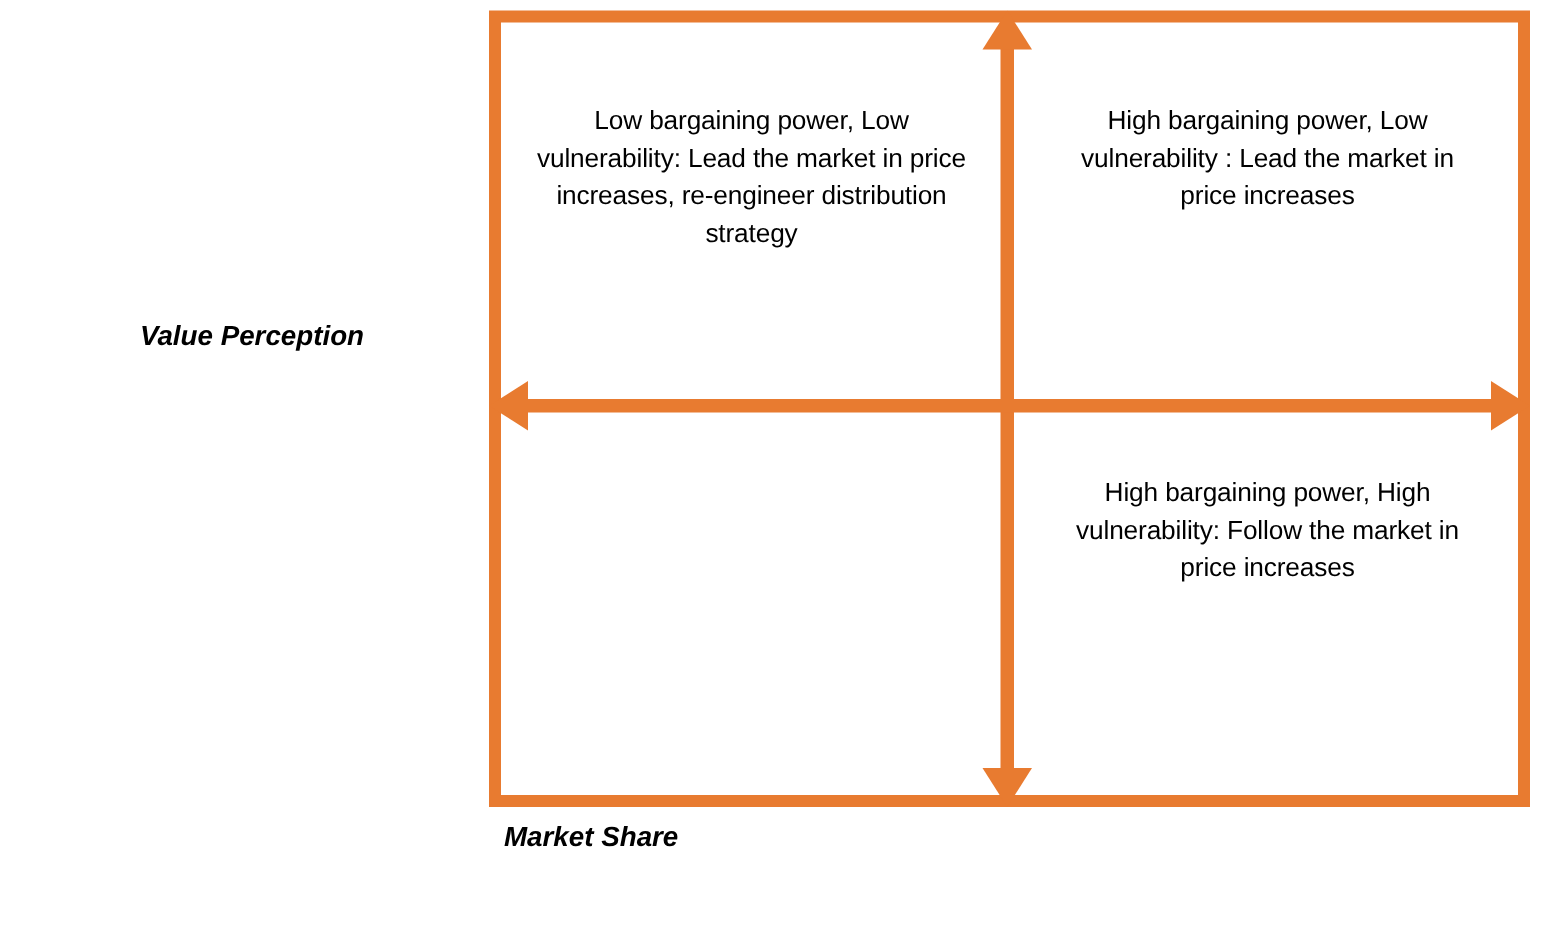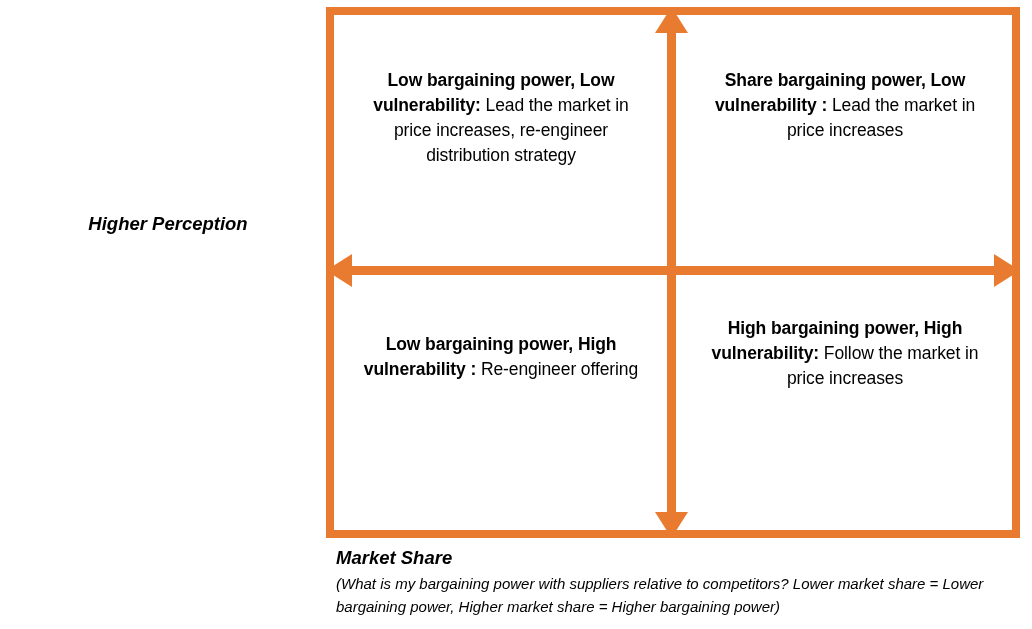--- a/index.html
+++ b/index.html
@@ -48,21 +48,21 @@
   .quadrant {
     position: absolute;
     box-sizing: border-box;
     text-align: center;
     font-size: 17.5px;
     line-height: 1.42;
     color: #000000;
     letter-spacing: -0.1px;
   }
   .quadrant .lead {
-    font-weight: bold;
+    font-weight: normal;
   }
 
   .q-top-left     { left: 356px; top: 68px;  width: 290px; }
   .q-top-right    { left: 700px; top: 68px;  width: 290px; }
   .q-bottom-left  { left: 356px; top: 332px; width: 290px; }
   .q-bottom-right { left: 700px; top: 316px; width: 290px; }
 
   
   .y-axis-label {
     position: absolute;
@@ -123,33 +123,29 @@
       <polygon points="0,263.5 26,247 26,280" fill="#E87B30"></polygon>
       <polygon points="694,263.5 668,247 668,280" fill="#E87B30"></polygon>
     </svg>
   </div>
 
   <div class="quadrant q-top-left">
     <span class="lead">Low bargaining power, Low vulnerability:</span><span> Lead the market in price increases, re-engineer distribution strategy</span>
   </div>
 
   <div class="quadrant q-top-right">
-    <span class="lead">Share bargaining power, Low vulnerability :</span><span> Lead the market in price increases</span>
+    <span class="lead">High bargaining power, Low vulnerability :</span><span> Lead the market in price increases</span>
   </div>
 
-  <div class="quadrant q-bottom-left">
-    <span class="lead">Low bargaining power, High vulnerability :</span><span> Re-engineer offering</span>
-  </div>
 
   <div class="quadrant q-bottom-right">
     <span class="lead">High bargaining power, High vulnerability:</span><span> Follow the market in price increases</span>
   </div>
 
   <div class="y-axis-label">
-    <div class="axis-title">Higher Perception</div>
+    <div class="axis-title">Value Perception</div>
   </div>
 
   <div class="x-axis-label">
     <div class="axis-title">Market Share</div>
-    <div class="axis-desc">(What is my bargaining power with suppliers relative to competitors? Lower market share = Lower bargaining power, Higher market share = Higher bargaining power)</div>
   </div>
 
 </div>
 
 </body></html>

